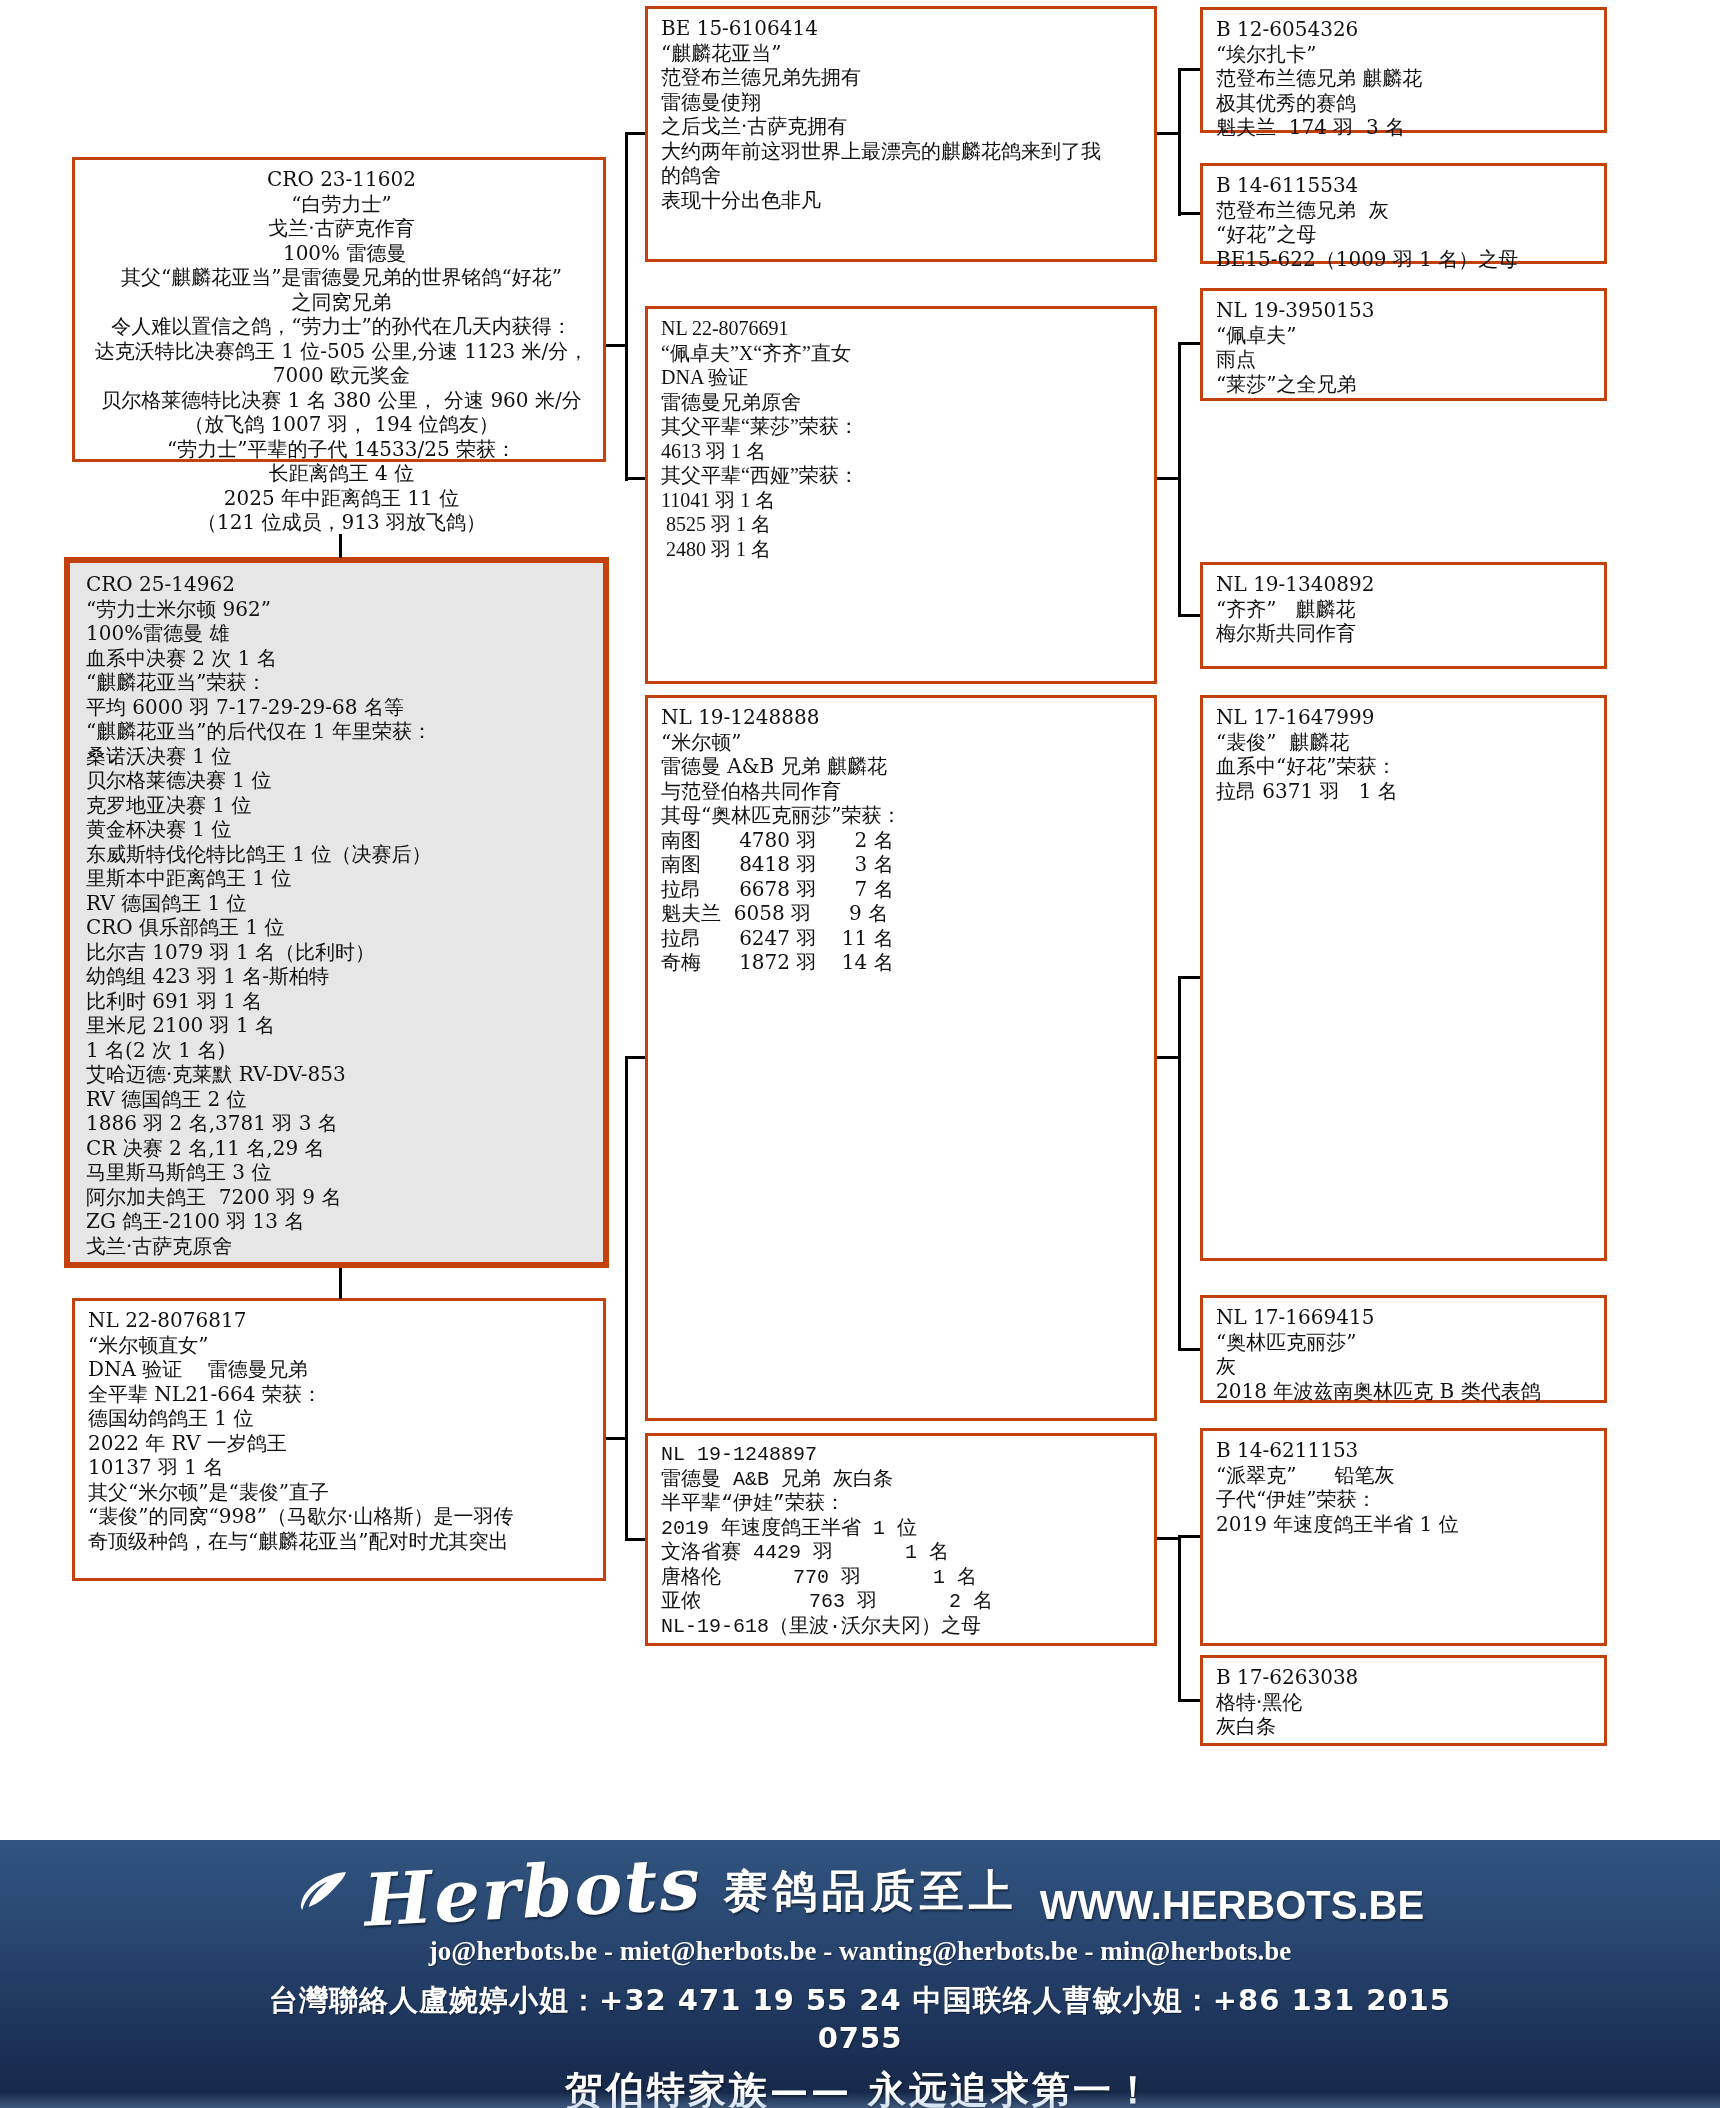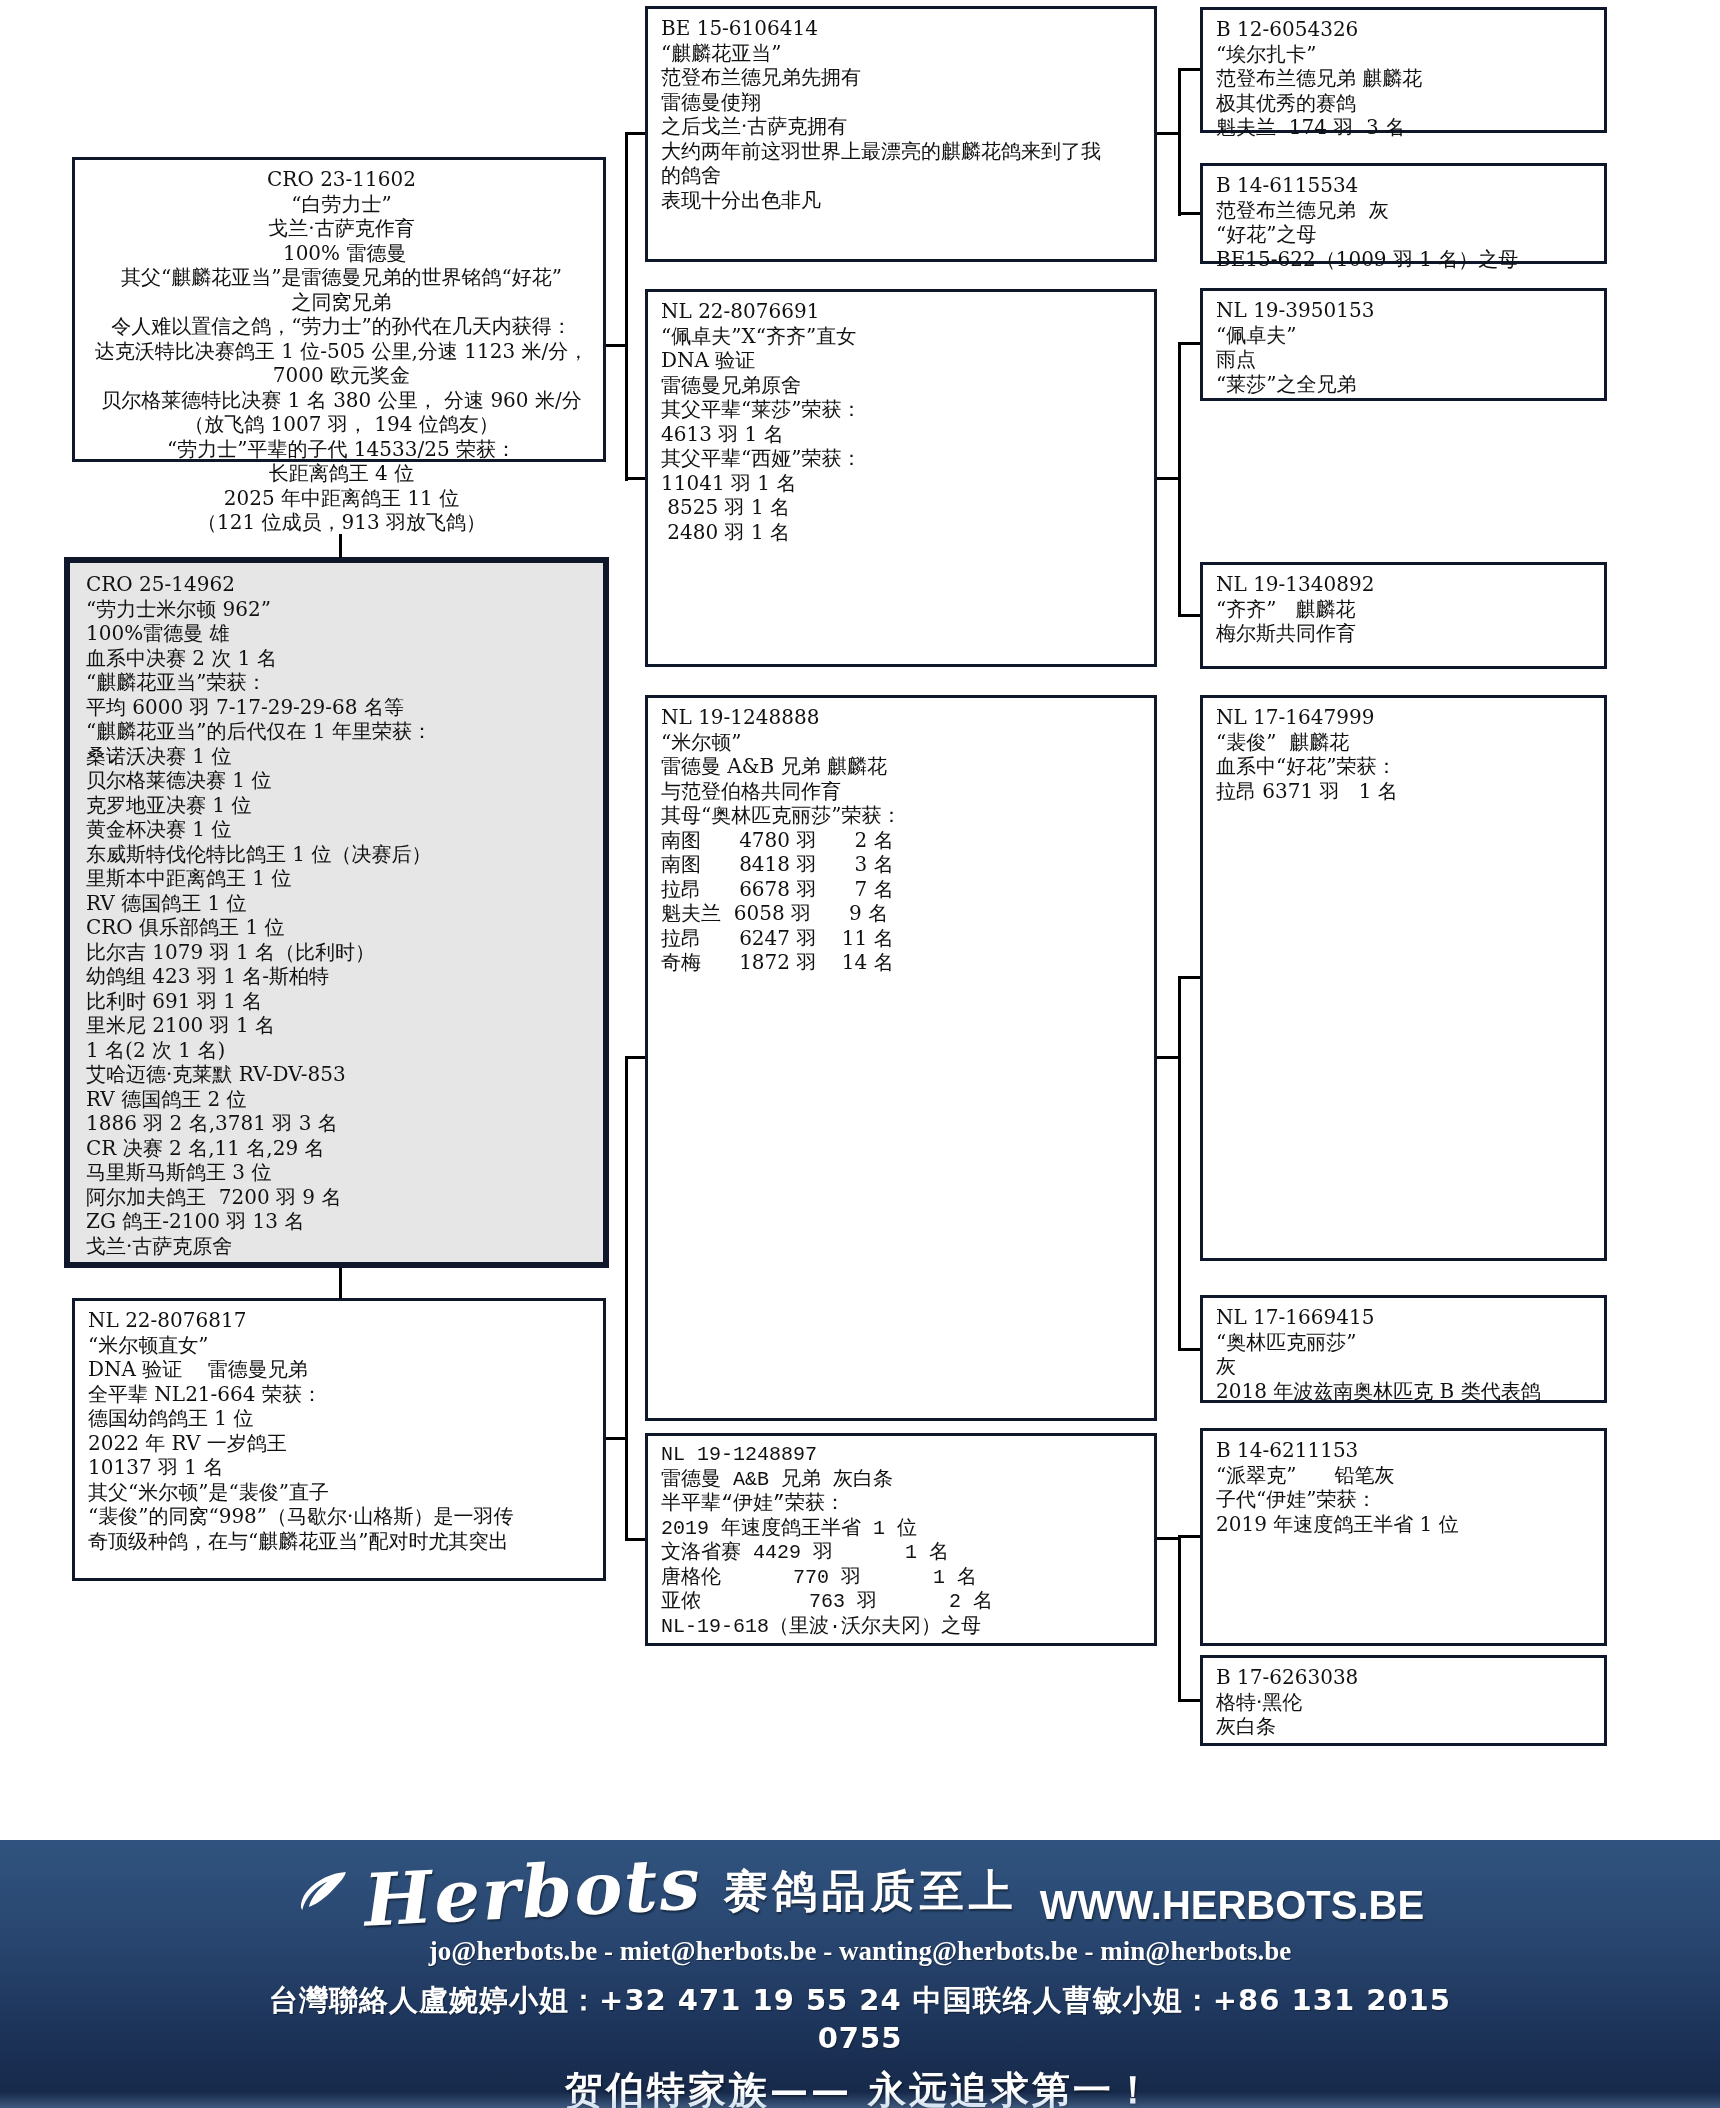--- a/index.html
+++ b/index.html
@@ -1,19 +1,19 @@
 <!DOCTYPE html>
 <html><head>
 <meta charset="utf-8">
 <style>
   html,body{margin:0;padding:0;}
   body{background:#ffffff;}
   #stage{position:relative;width:1720px;height:2108px;background:#fff;overflow:hidden;
          font-family:"DejaVu Serif", serif;}
-  .box{position:absolute;border:3px solid #0f172a;background:#fff;box-sizing:border-box;
+  .box{position:absolute;border:3px solid #c2410c;background:#fff;box-sizing:border-box;
        padding:7px 8px 0 13px;font-size:20px;line-height:24.5px;color:#111;}
   .box--subject{border-width:6px;background:#e6e6e6;padding-left:16px;padding-top:9px;}
   .box-line{white-space:pre-wrap;}
   .connector{position:absolute;background:#000;}
   
   #footer{position:absolute;left:0;top:1840px;width:1720px;height:268px;
           background:linear-gradient(180deg,#30547f 0%,#28456f 38%,#1b3156 76%,#152747 100%);}
   #footer::after{content:"";position:absolute;left:0;right:0;bottom:0;height:16px;
           background:linear-gradient(180deg,rgba(130,170,215,0) 0%,rgba(130,170,215,.38) 100%);}
   .footer-center{position:absolute;left:50%;top:0;transform:translateX(-50%);width:1250px;
@@ -101,21 +101,21 @@
   <div class="box" style="left:645px;top:6px;width:512px;height:256px;">
       <div class="box-line">BE 15-6106414</div>
       <div class="box-line">“麒麟花亚当”</div>
       <div class="box-line">范登布兰德兄弟先拥有</div>
       <div class="box-line">雷德曼使翔</div>
       <div class="box-line">之后戈兰·古萨克拥有</div>
       <div class="box-line">大约两年前这羽世界上最漂亮的麒麟花鸽来到了我</div>
       <div class="box-line">的鸽舍</div>
       <div class="box-line">表现十分出色非凡</div>
     </div>
-  <div class="box" style="left:645px;top:289px;width:512px;height:378px;">
+  <div class="box" style="left:645px;top:306px;width:512px;height:378px;font-family:Liberation Serif, serif;">
       <div class="box-line">NL 22-8076691</div>
       <div class="box-line">“佩卓夫”X“齐齐”直女</div>
       <div class="box-line">DNA 验证</div>
       <div class="box-line">雷德曼兄弟原舍</div>
       <div class="box-line">其父平辈“莱莎”荣获：</div>
       <div class="box-line">4613 羽 1 名</div>
       <div class="box-line">其父平辈“西娅”荣获：</div>
       <div class="box-line">11041 羽 1 名</div>
       <div class="box-line"> 8525 羽 1 名</div>
       <div class="box-line"> 2480 羽 1 名</div>

